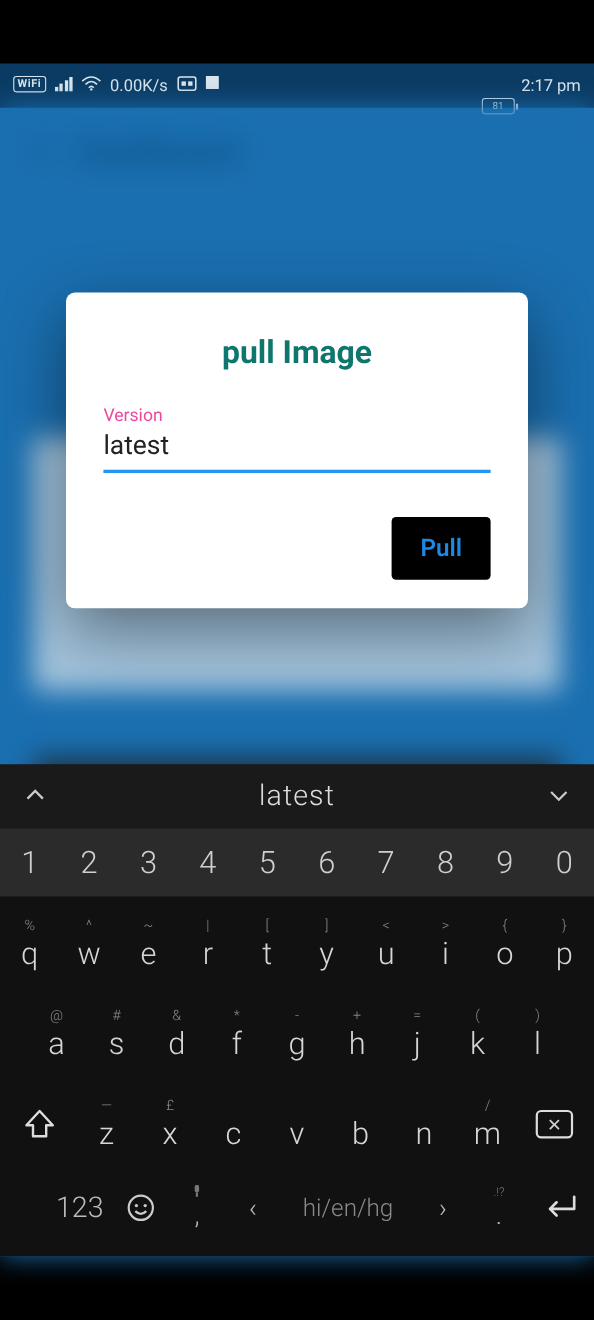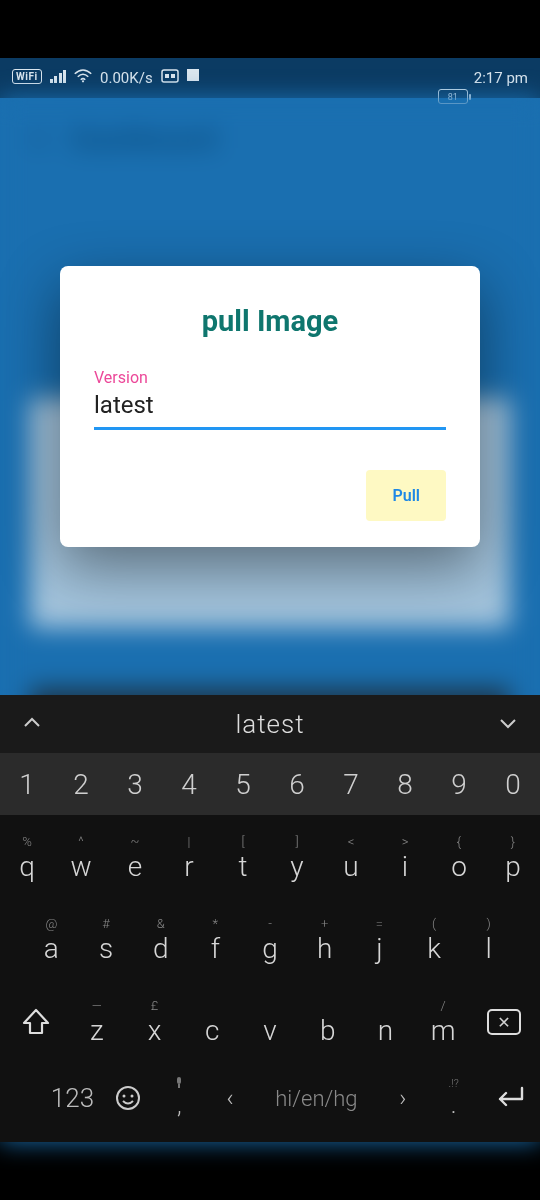--- a/index.html
+++ b/index.html
@@ -92,22 +92,22 @@
   .field-label { font-size:16px; color:#888; }
   .field-label.active { color:#ec4899; }
   .field-input {
     width:100%; border:none; border-bottom:1.5px solid #bbb;
     font-size:24px; color:#222; padding:4px 0 8px; outline:none;
     background:transparent;
   }
   .field.active .field-input { border-bottom:3px solid #2196f3; }
   .dialog-actions { display:flex; justify-content:flex-end; margin-top:40px; }
   .pull-btn {
-    background:#fef9c3; color:#1e88e5; border:none;
-    font-size:16px; font-weight:600; padding:16px 26px; border-radius:4px;
+    background:#000000; color:#1e88e5; border:none;
+    font-size:22px; font-weight:600; padding:16px 26px; border-radius:4px;
     cursor:pointer;
   }
 
   
   .keyboard {
     position:absolute; left:0; right:0; bottom:0;
     height:447px;
     background:#111;
     color:#d0d0d0;
     font-family: "Segoe UI", sans-serif;

